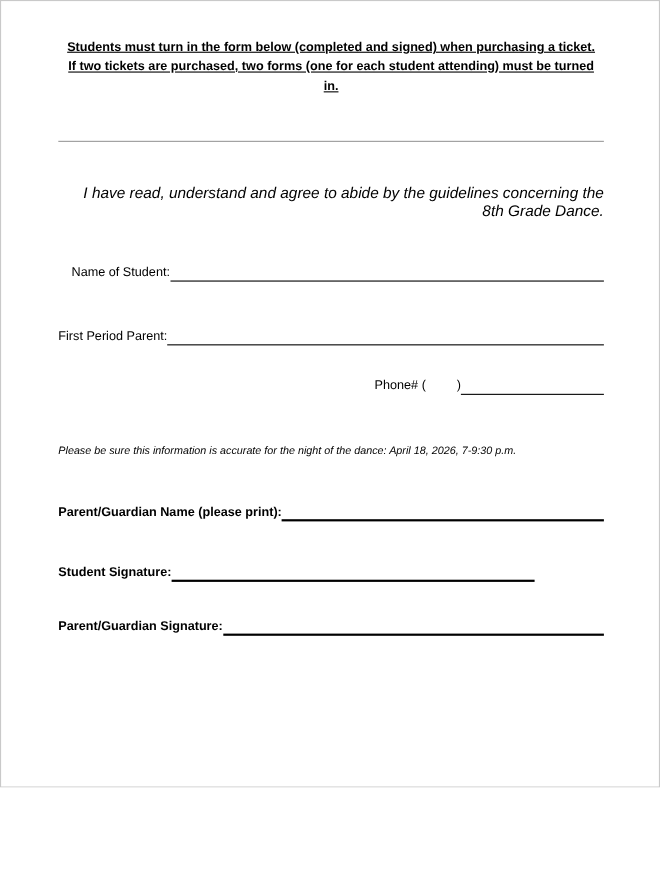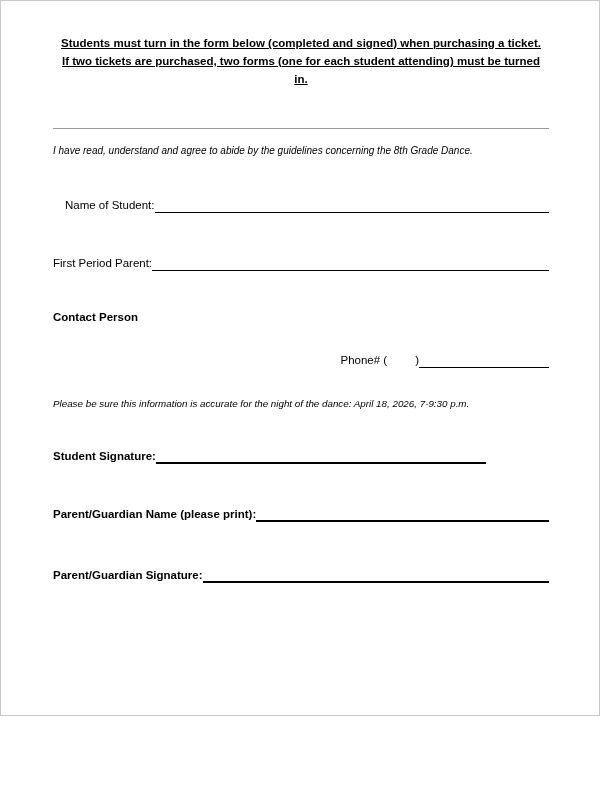--- a/index.html
+++ b/index.html
@@ -27,53 +27,54 @@
     font-size: 11.5px;
     margin: 0 6px;
   }
   .divider {
     border: none;
     border-top: 1px solid #9a9a9a;
     margin: 40px 0 0 0;
   }
   .agreement {
     font-style: italic;
-    margin-top: 16px;
-    font-size: 10px;
+    margin-top: 38px;
+    font-size: 14px;
+    text-align: right;
   }
   .row {
     display: flex;
     align-items: flex-end;
     line-height: 15px;
   }
   .row .label {
     white-space: nowrap;
   }
   .fill-line {
     border-bottom: 1px solid #000;
     height: 13px;
   }
   .fill-line.grow { flex: 1; }
   .bold { font-weight: bold; }
   .bold-line { border-bottom-width: 2px; }
   .mt-42 { margin-top: 42px; margin-left: 12px; }
   .mt-43 { margin-top: 43px; }
   .mt-40 { margin-top: 40px; }
-  .mt-46 { margin-top: 46px; }
+  .mt-46 { margin-top: 34px; }
   .mt-28 { margin-top: 28px; }
   .mt-27 { margin-top: 30px; justify-content: flex-end; }
   .contact-heading {
     font-weight: bold;
     margin-top: 40px;
     font-size: 11.5px;
   }
   .note {
     font-style: italic;
     font-size: 9.8px;
-    margin-top: 30px;
+    margin-top: 46px;
   }
   .spacer-paren {
     display: inline-block;
     width: 28px;
   }
   .gap-8 { display: inline-block; width: 8px; }
   .w-232 { width: 232px; }
   .w-130 { width: 130px; }
   .w-330 { width: 330px; }
 </style>
@@ -91,40 +92,39 @@
   <div class="row mt-42">
     <span class="label">Name of Student:</span>
     <span class="fill-line grow"></span>
   </div>
 
   <div class="row mt-43">
     <span class="label">First Period Parent:</span>
     <span class="fill-line grow"></span>
   </div>
 
-  <p class="contact-heading">Contact Person</p>
 
 
   <div class="row mt-27">
     <span class="label">Phone# (</span>
     <span class="spacer-paren"></span>
     <span class="label">)</span>
     <span class="fill-line w-130"></span>
   </div>
 
   <p class="note">Please be sure this information is accurate for the night of the dance: April 18, 2026, 7-9:30 p.m.</p>
 
+  <div class="row mt-43">
+    <span class="label bold">Parent/Guardian Name (please print):</span>
+    <span class="fill-line bold-line grow"></span>
+  </div>
+
   <div class="row mt-40">
     <span class="label bold">Student Signature:</span>
     <span class="fill-line bold-line w-330"></span>
-  </div>
-
-  <div class="row mt-43">
-    <span class="label bold">Parent/Guardian Name (please print):</span>
-    <span class="fill-line bold-line grow"></span>
   </div>
 
   <div class="row mt-46">
     <span class="label bold">Parent/Guardian Signature:</span>
     <span class="fill-line bold-line grow"></span>
   </div>
 
 </div>
 
 </body></html>

